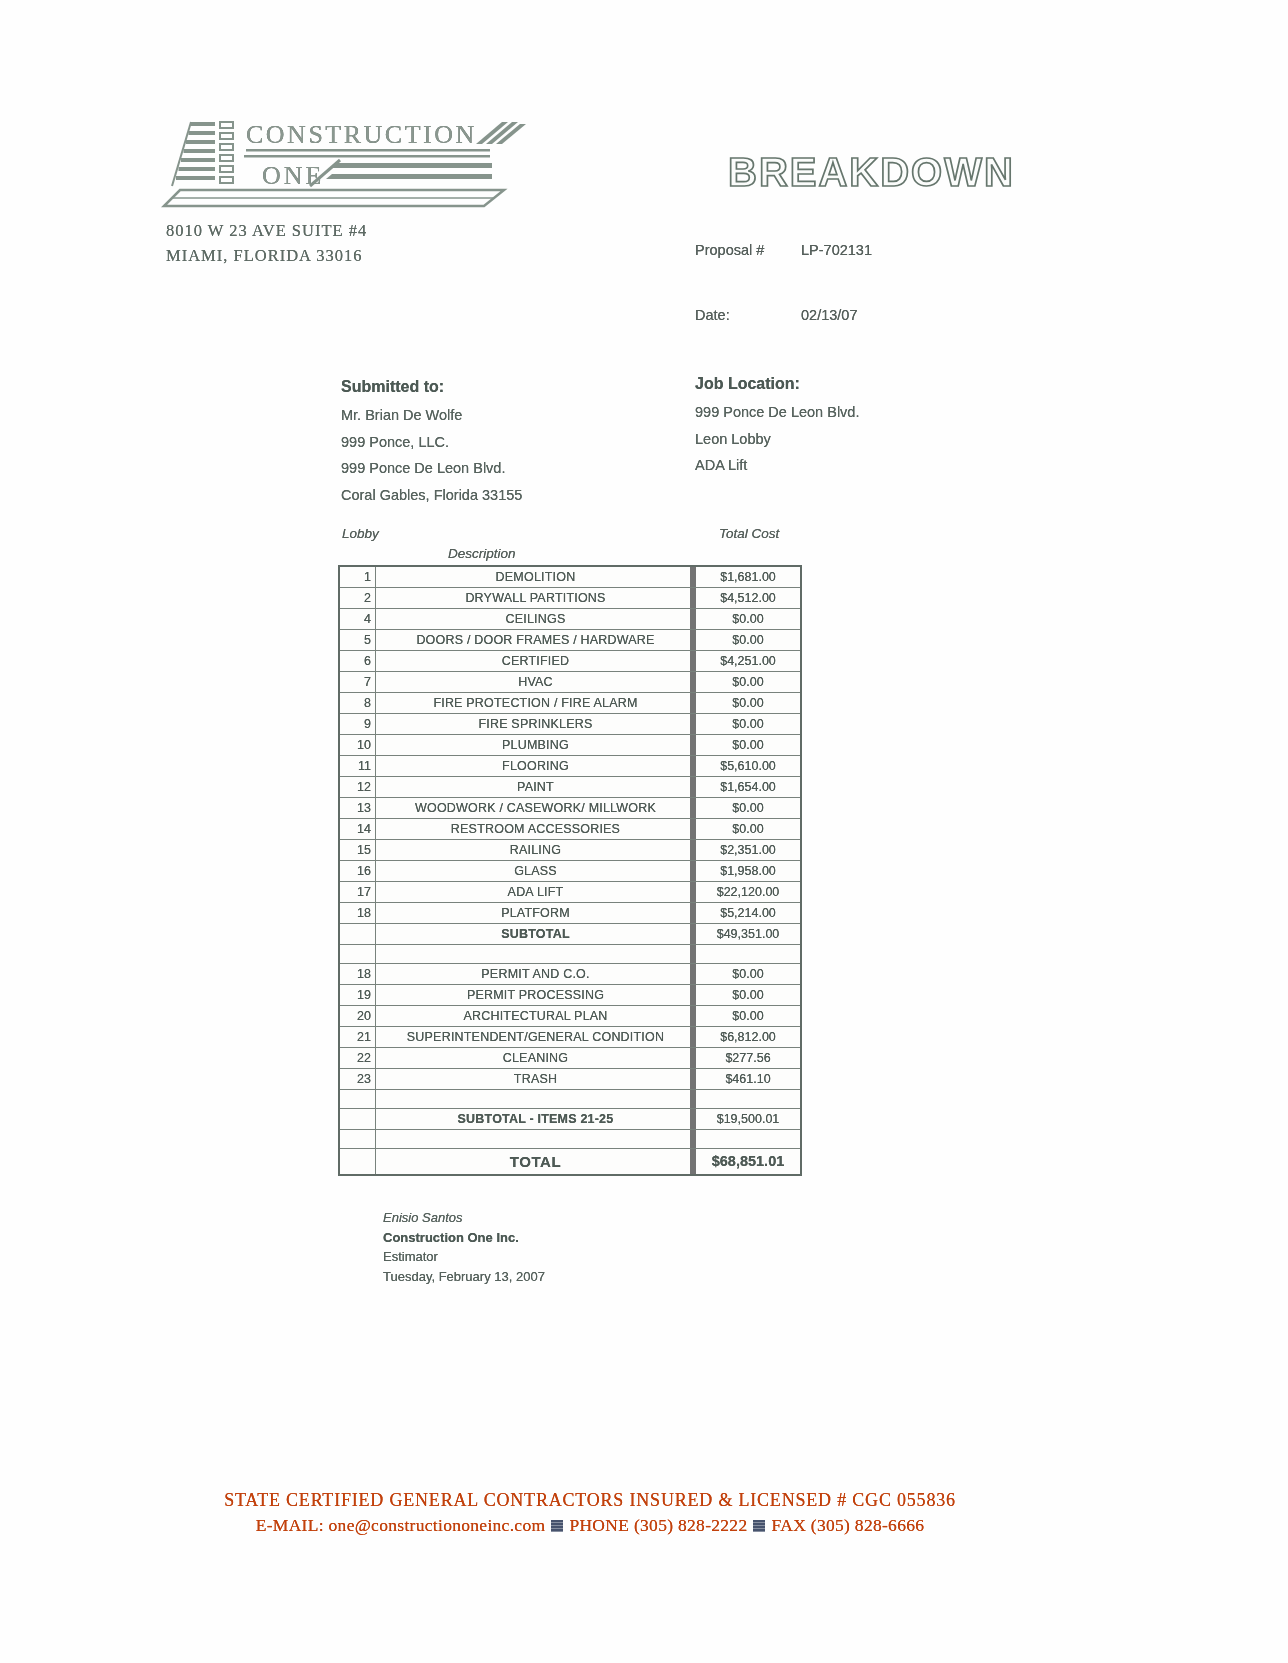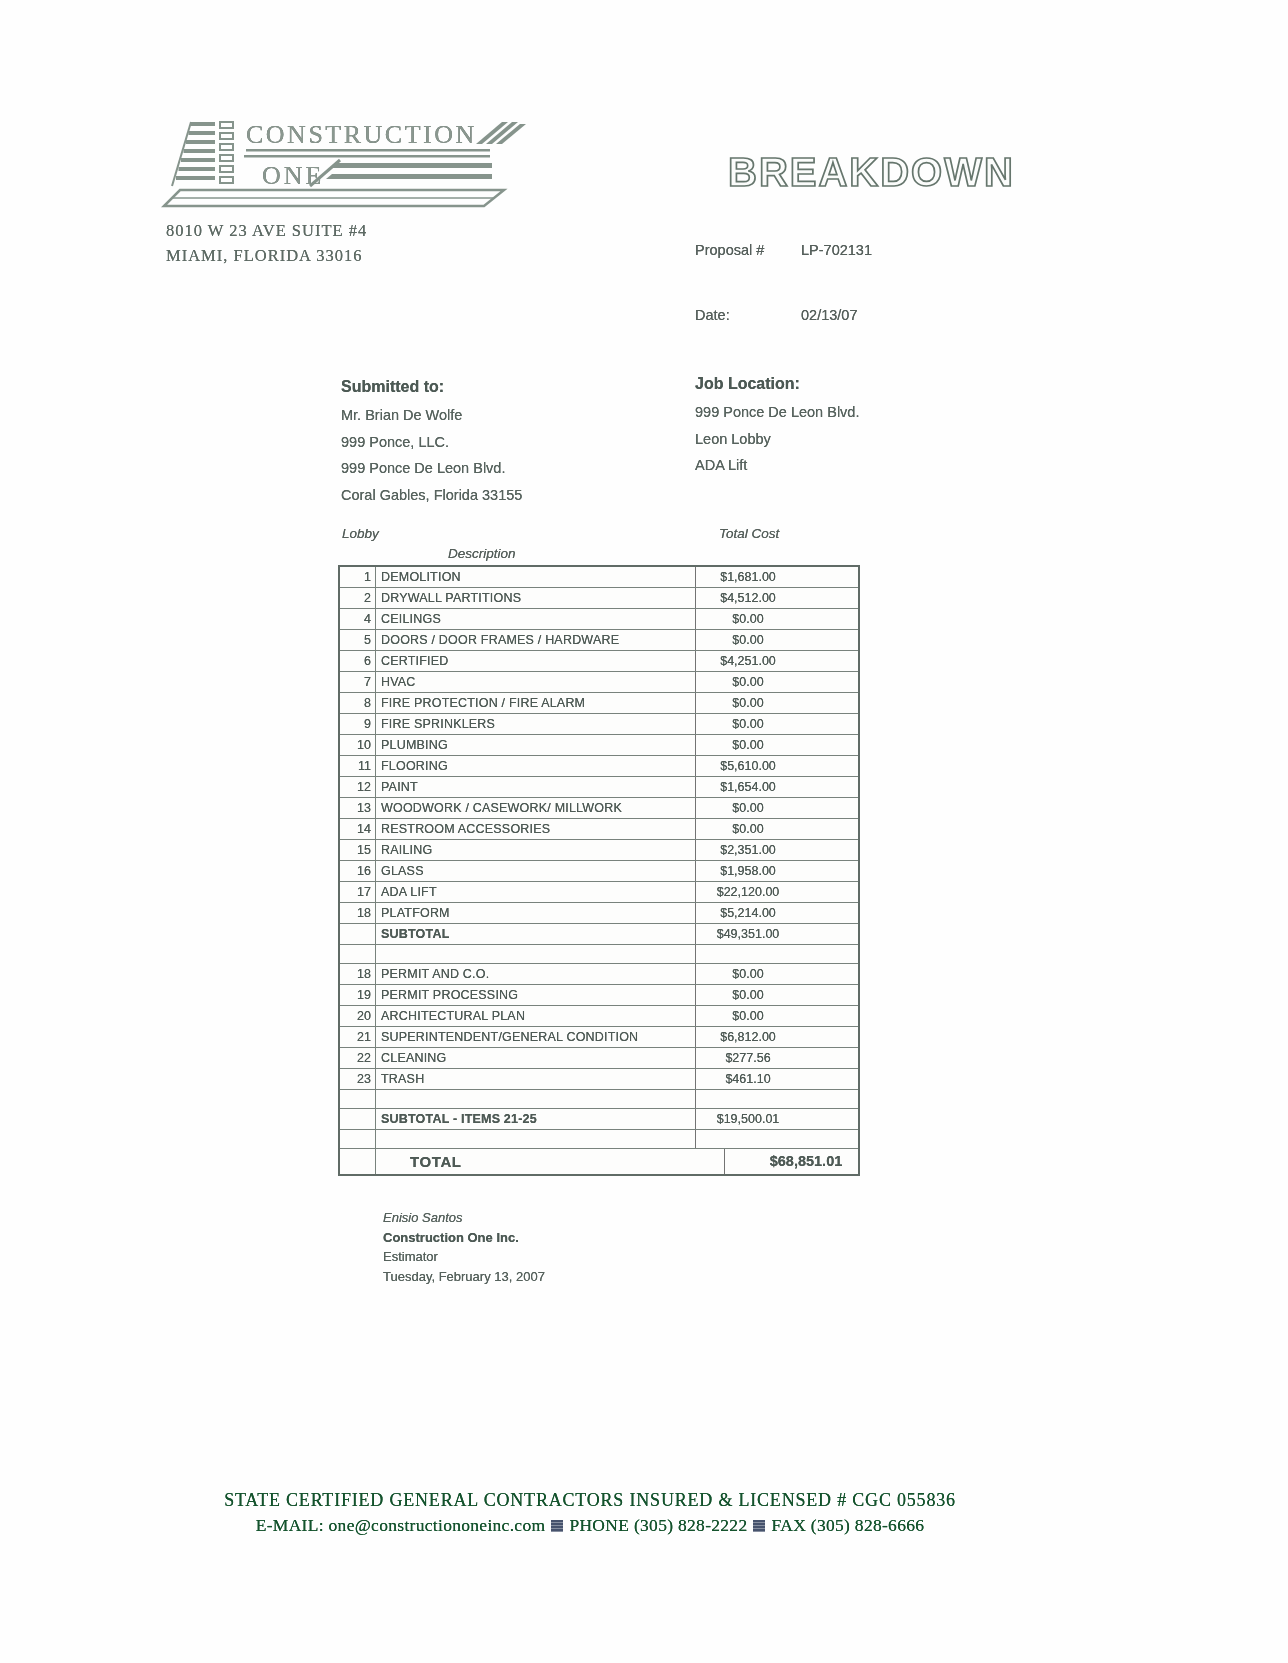--- a/index.html
+++ b/index.html
@@ -53,40 +53,40 @@
   
   .btable {
     position:absolute; left:338px; top:565px;
     border:2px solid #606b66; background:#fdfdfc;
   }
   .trow { display:grid; grid-template-columns:36px 320px 104px;
           border-bottom:1px solid #78827c; box-sizing:content-box; }
   .trow:last-child { border-bottom:none; }
   .tcell { overflow:hidden; white-space:nowrap; font-size:12.5px; line-height:20px; color:#4e5a55; }
   .c-item { border-right:1px solid #78827c; text-align:right; padding-right:4px; }
-  .c-desc { border-right:1px solid #737373; padding-left:5px; letter-spacing:.2px; }
+  .c-desc { border-right:6px solid #737373; padding-left:5px; letter-spacing:.2px;text-align:center; }
   .c-cost { text-align:center; }
   .trow.item     { height:20px; }
   .trow.blank    { height:18px; }
   .trow.subtotal { height:20px; }
   .trow.subtotal .c-desc { font-weight:bold; }
-  .trow.total    { height:25px;gap:29px; }
+  .trow.total    { height:25px; }
   .trow.total .tcell { line-height:25px; }
   .trow.total .c-desc { font-weight:bold; font-size:15px; letter-spacing:.6px; }
   .trow.total .c-cost { font-weight:bold; font-size:14.5px; }
 
   
   .sig { position:absolute; left:383px; top:1208px; font-size:13px; color:#56625d; }
   .sig div { line-height:19.5px; }
   .sig .s-name    { font-style:italic; }
   .sig .s-company { font-weight:bold; color:#4c5954; }
 
   
   .footer { position:absolute; left:0; top:1488px; width:1180px;
-            text-align:center; font-family:"Liberation Serif", serif; color:#14532d; }
+            text-align:center; font-family:"Liberation Serif", serif; color:#c2410c; }
   .f1 { font-size:18px; letter-spacing:.8px; line-height:24px; }
   .f2 { font-size:17.5px; letter-spacing:.3px; line-height:26px; }
   .sq { display:inline-block; width:12px; height:12px; margin:0 6px; vertical-align:-1px;
         background:#47536d;
         background-image:repeating-linear-gradient(0deg, rgba(255,255,255,.35) 0 1px, transparent 1px 3px);
         text-shadow:none; }
 </style>
 </head>
 <body>
 

